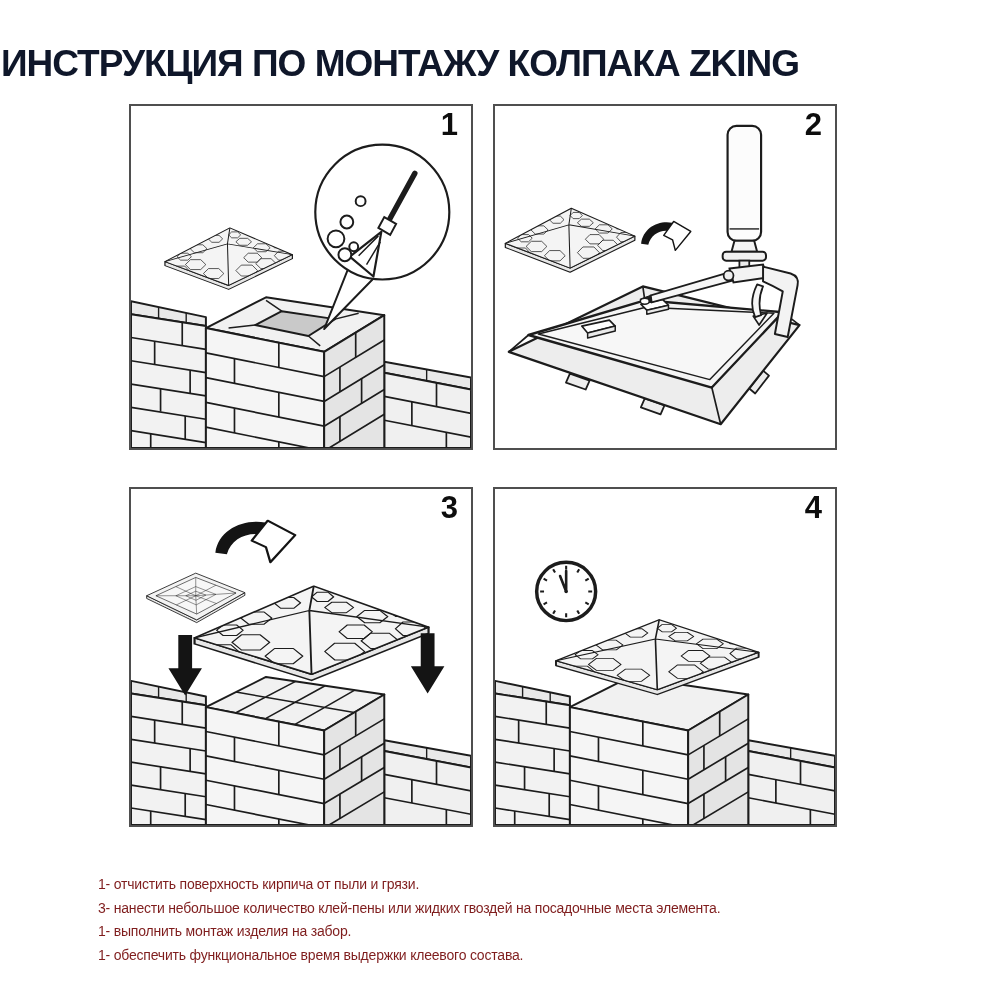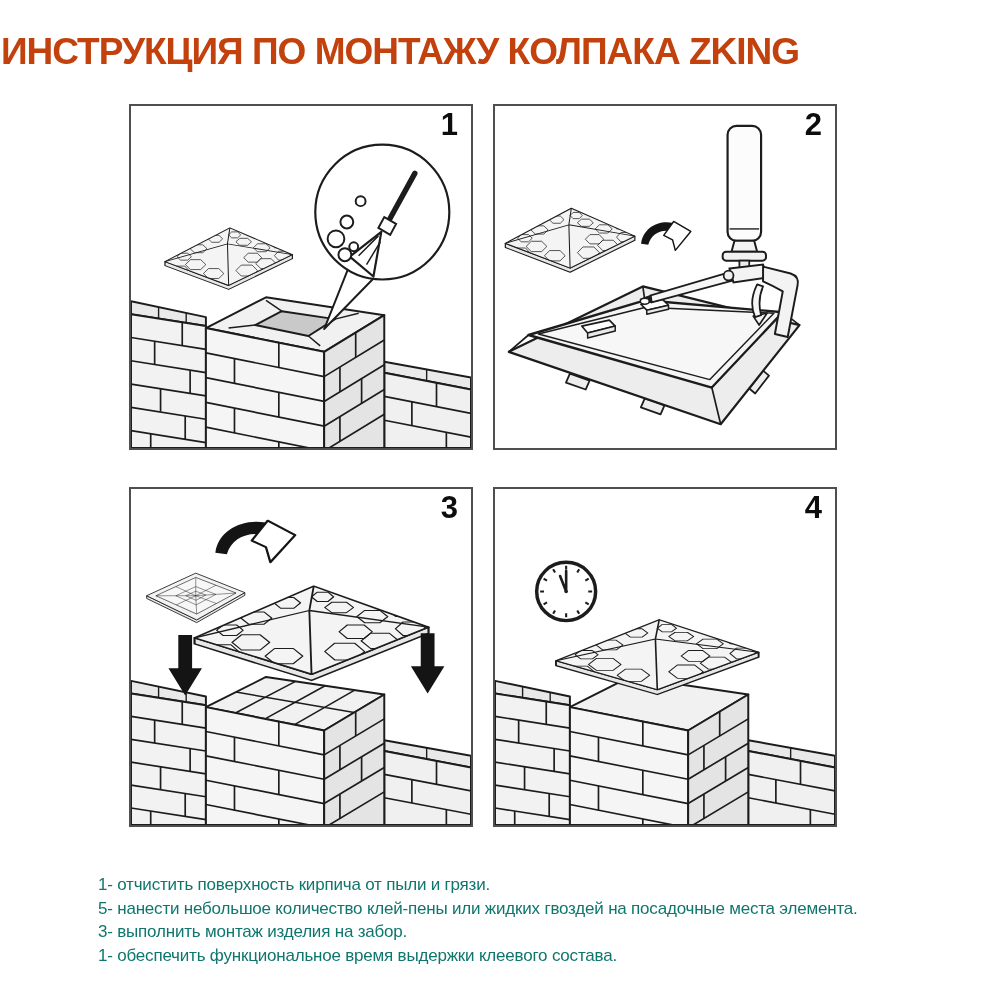--- a/index.html
+++ b/index.html
@@ -1,37 +1,37 @@
 <!DOCTYPE html>
 <html><head>
 <meta charset="utf-8">
 <style>
   html,body{margin:0;padding:0}
   body{
     width:1000px;height:1000px;position:relative;background:#ffffff;
     font-family:"Liberation Sans",sans-serif;color:#111;overflow:hidden;
   }
   .title{
-    position:absolute;left:0;top:33px;width:800px;text-align:center;margin:0;
-    font-size:37px;font-weight:bold;letter-spacing:-1px;color:#c2410c;line-height:1;
+    position:absolute;left:0;top:45px;width:800px;text-align:center;margin:0;
+    font-size:37px;font-weight:bold;letter-spacing:-1px;color:#0f172a;line-height:1;
     white-space:nowrap;
   }
   .panel{
     position:absolute;border:2px solid #4f4f4f;background:#fff;box-sizing:border-box;
   }
   .panel svg{width:100%;height:100%;display:block}
   .p1{left:129px;top:104px;width:344px;height:346px}
   .p2{left:493px;top:104px;width:344px;height:346px}
   .p3{left:129px;top:487px;width:344px;height:340px}
   .p4{left:493px;top:487px;width:344px;height:340px}
   .num{
     position:absolute;top:2px;right:13px;font-size:31px;font-weight:bold;color:#0d0d0d;
     line-height:1.1;
   }
-  .notes{position:absolute;left:98px;top:873px;font-size:17px;line-height:23.5px;letter-spacing:-0.2px;color:#0f766e}
+  .notes{position:absolute;left:98px;top:873px;font-size:14px;line-height:23.5px;letter-spacing:-0.2px;color:#7f1d1d}
   .notes p{margin:0;white-space:nowrap}
 </style>
 </head>
 <body>
 
 <svg width="0" height="0" style="position:absolute" aria-hidden="true">
 <defs>
   <clipPath id="capClip">
         <polygon points="4,78 112,10 216,64 110,126"></polygon>
       </clipPath>
@@ -223,18 +223,18 @@
         </g>
       <g transform="translate(37,70) scale(0.88)">
           <use href="#clock"></use>
         </g>
     </svg>
     <span class="num">4</span>
   </section>
 
   <div class="notes">
     <p>1- отчистить поверхность кирпича от пыли и грязи.</p>
-    <p>5- нанести небольшое количество клей-пены или жидких гвоздей на посадочные места элемента.</p>
-    <p>3- выполнить монтаж изделия на забор.</p>
+    <p>3- нанести небольшое количество клей-пены или жидких гвоздей на посадочные места элемента.</p>
+    <p>1- выполнить монтаж изделия на забор.</p>
     <p>1- обеспечить функциональное время выдержки клеевого состава.</p>
   </div>
 
 </div>
 
 </body></html>

